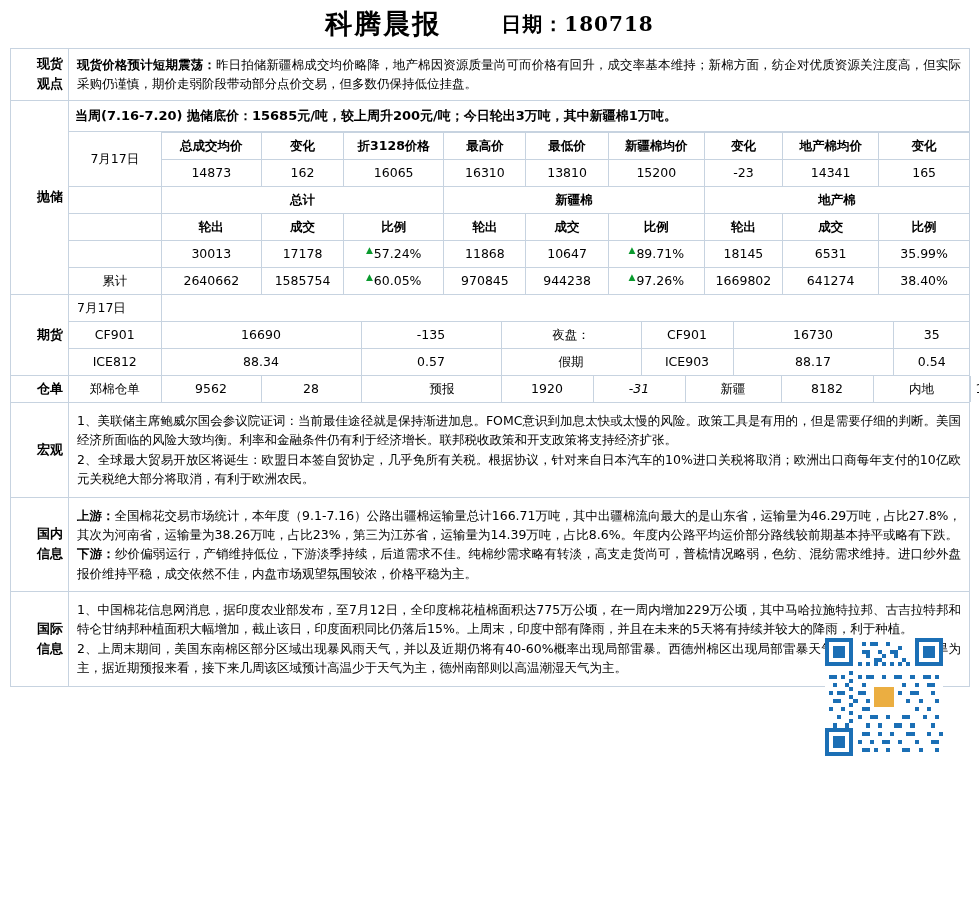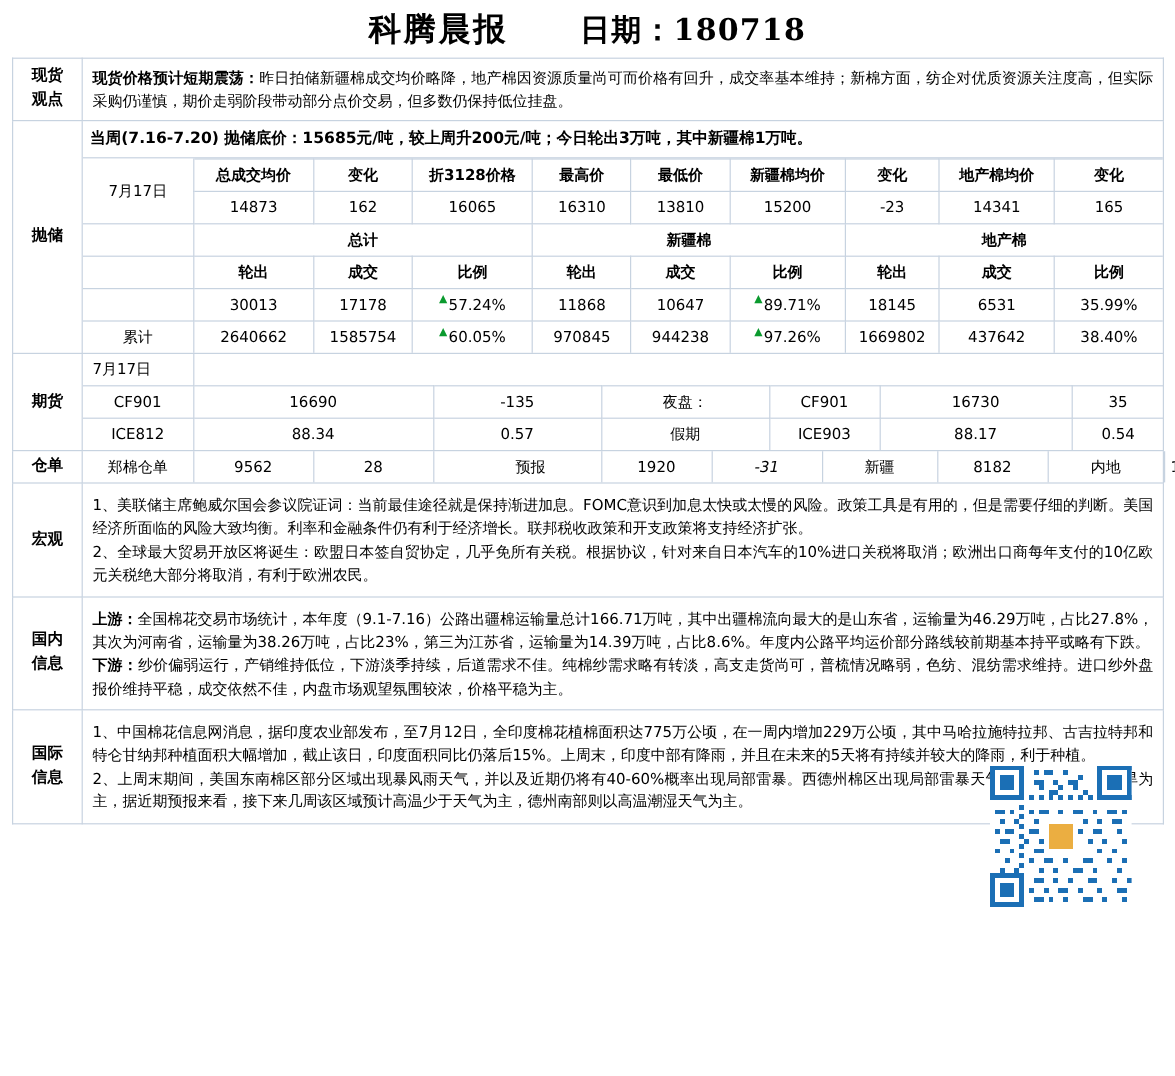--- a/index.html
+++ b/index.html
@@ -15,36 +15,36 @@
   .title-row{
     display:flex;align-items:center;justify-content:center;
     height:48px;gap:60px;
   }
   .doc-title{
     font-family:"DejaVu Serif","Liberation Serif",serif;
     font-size:27px;font-weight:bold;letter-spacing:2px;
   }
   .doc-date{
     font-family:"DejaVu Serif","Liberation Serif",serif;
-    font-size:25px;font-weight:bold;letter-spacing:1px;
+    font-size:20px;font-weight:bold;letter-spacing:1px;
   }
   table.main{
     border-collapse:collapse;
     width:959px;
     margin:0 10px;
     table-layout:fixed;
   }
   table.main td{
     border:1px solid #c7d3e0;
     padding:3px 5px;
     vertical-align:middle;
     line-height:1.55;
   }
   .rowlabel{
-    text-align:center;font-weight:bold;width:58px;
+    text-align:right;font-weight:bold;width:58px;
     font-size:13px;
   }
   .cell-left{text-align:left;}
   .b{font-weight:bold;}
   .para{ text-align:justify; }
   .sub{
     border-collapse:collapse;width:100%;table-layout:fixed;
   }
   .sub td{
     border:1px solid #c7d3e0;
@@ -171,21 +171,21 @@
           </tr>
           <tr>
             <td style="border-left:none;border-bottom:none;">累计</td>
             <td style="border-bottom:none;">2640662</td>
             <td style="border-bottom:none;">1585754</td>
             <td style="border-bottom:none;"><span class="tri">▲</span><span>60.05%</span></td>
             <td style="border-bottom:none;">970845</td>
             <td style="border-bottom:none;">944238</td>
             <td style="border-bottom:none;"><span class="tri">▲</span><span>97.26%</span></td>
             <td style="border-bottom:none;">1669802</td>
-            <td style="border-bottom:none;">437642</td>
+            <td style="border-bottom:none;">641274</td>
             <td style="border-right:none;border-bottom:none;">38.40%</td>
           </tr>
         </tbody>
             </table>
       </td>
     </tr>
 
     <tr>
       <td class="rowlabel">期货</td>
       <td style="padding:0;">

